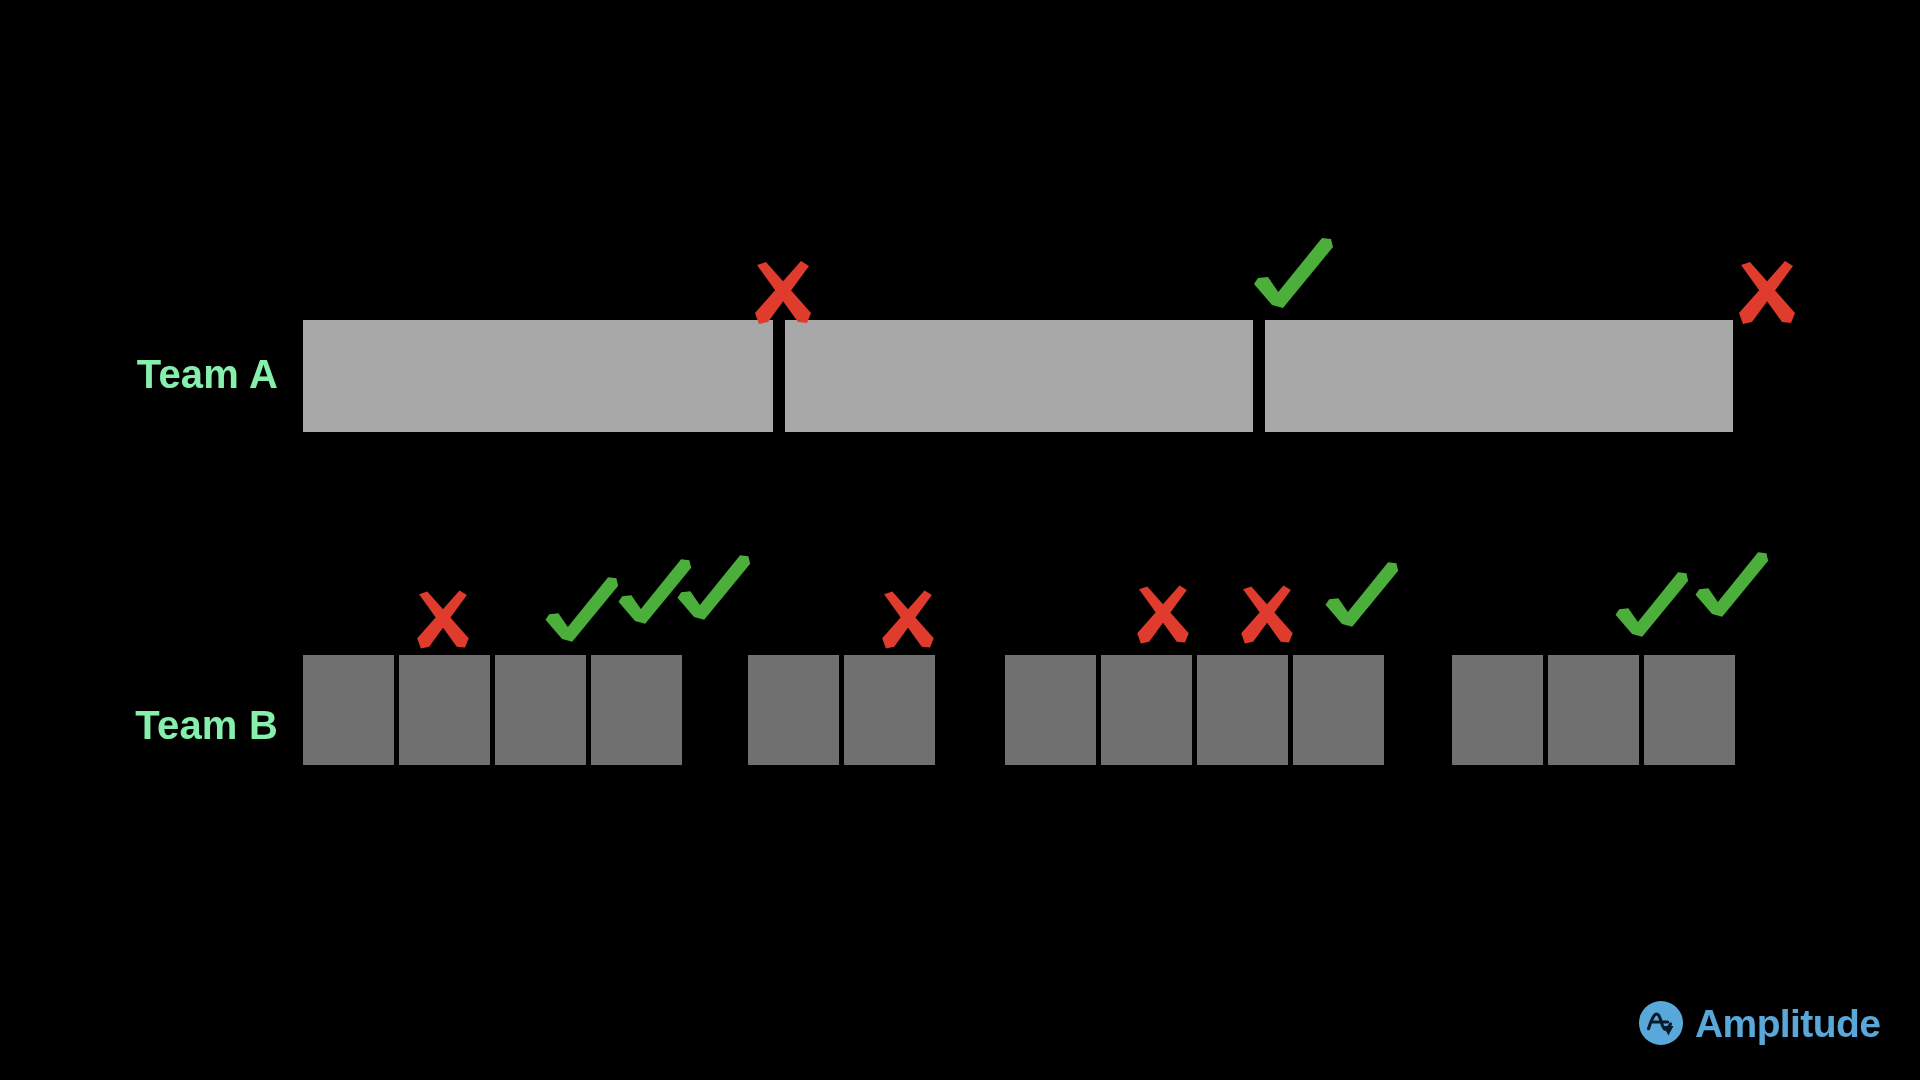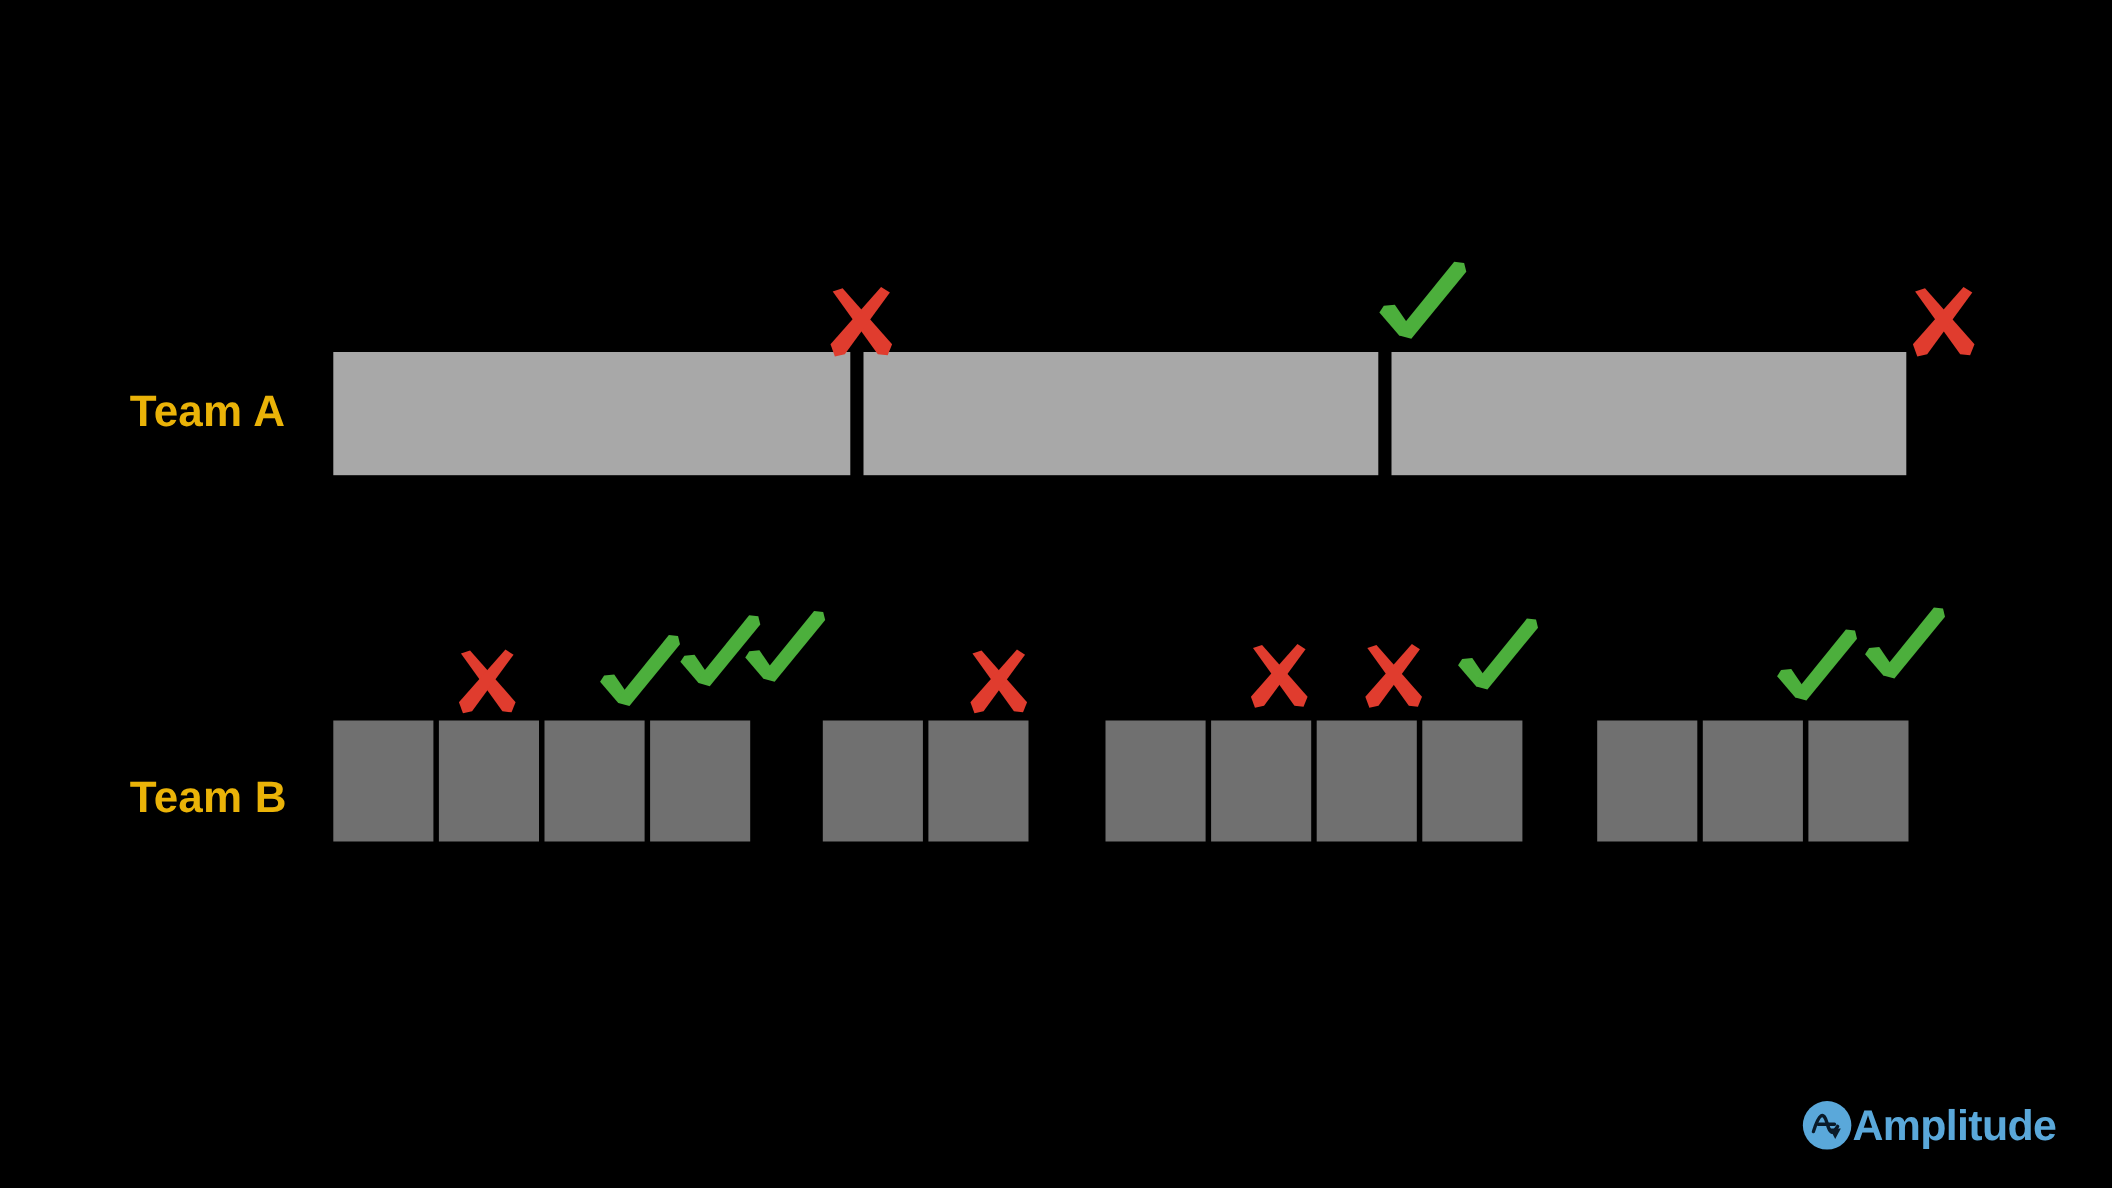--- a/index.html
+++ b/index.html
@@ -7,25 +7,26 @@
   body{
     width:1920px;height:1080px;overflow:hidden;position:relative;
     font-family:"Liberation Sans","DejaVu Sans",sans-serif;
     background:#000000;
   }
   #stage{position:absolute;left:0;top:0;width:1920px;height:1080px;}
 
   
   .row-label{
     position:absolute;
-    color:#eab308;
+    color:#86efac;
     font-weight:bold;
     font-size:40px;
     letter-spacing:0.2px;
     white-space:nowrap;
+    text-align:right;
     right:0;
   }
   #team-a-label{left:118px;width:160px;top:352px;}
   #team-b-label{left:118px;width:160px;top:687px;margin-top:16px;}
 
   
   .track{position:absolute;}
   .seg{
     position:absolute;
     top:0;
@@ -46,21 +47,21 @@
   .mark{
     position:absolute;
     pointer-events:none;
   }
   .mark svg{display:block;overflow:visible;}
 
   
   #amplitude-logo{
     position:absolute;
     left:1638px;top:1000px;
-    display:flex;align-items:center;
+    display:flex;align-items:center;gap:11px;
   }
   #amplitude-logo .logo-mark{width:46px;height:46px;display:block;}
   #amplitude-logo .logo-word{
     color:#5aa8da;
     font-size:39px;
     font-weight:bold;
     letter-spacing:-0.6px;
     line-height:1;
     font-family:"Liberation Sans","DejaVu Sans",sans-serif;
   }

